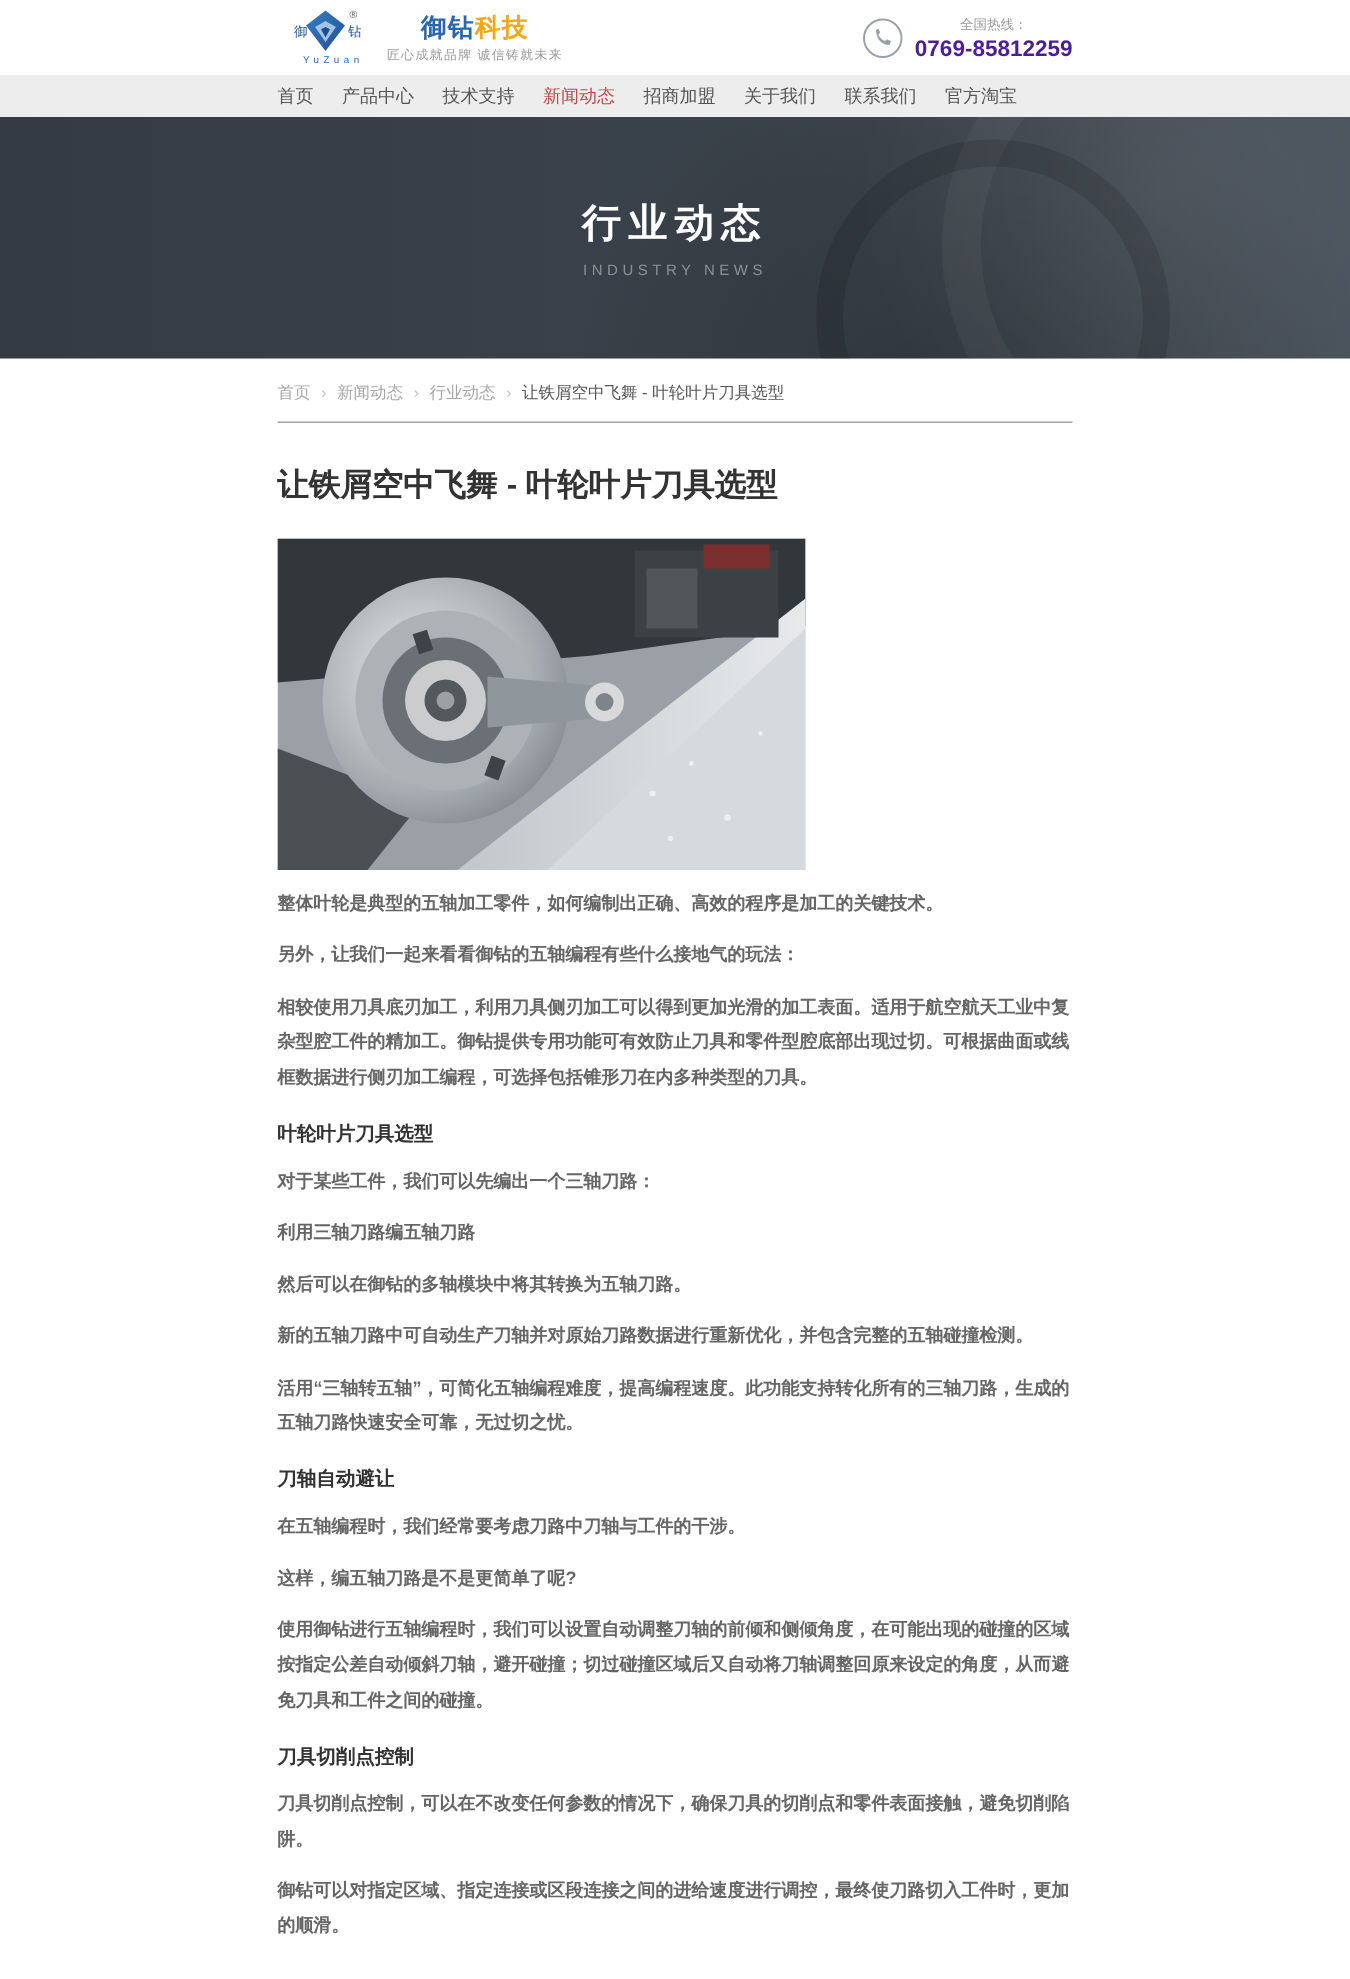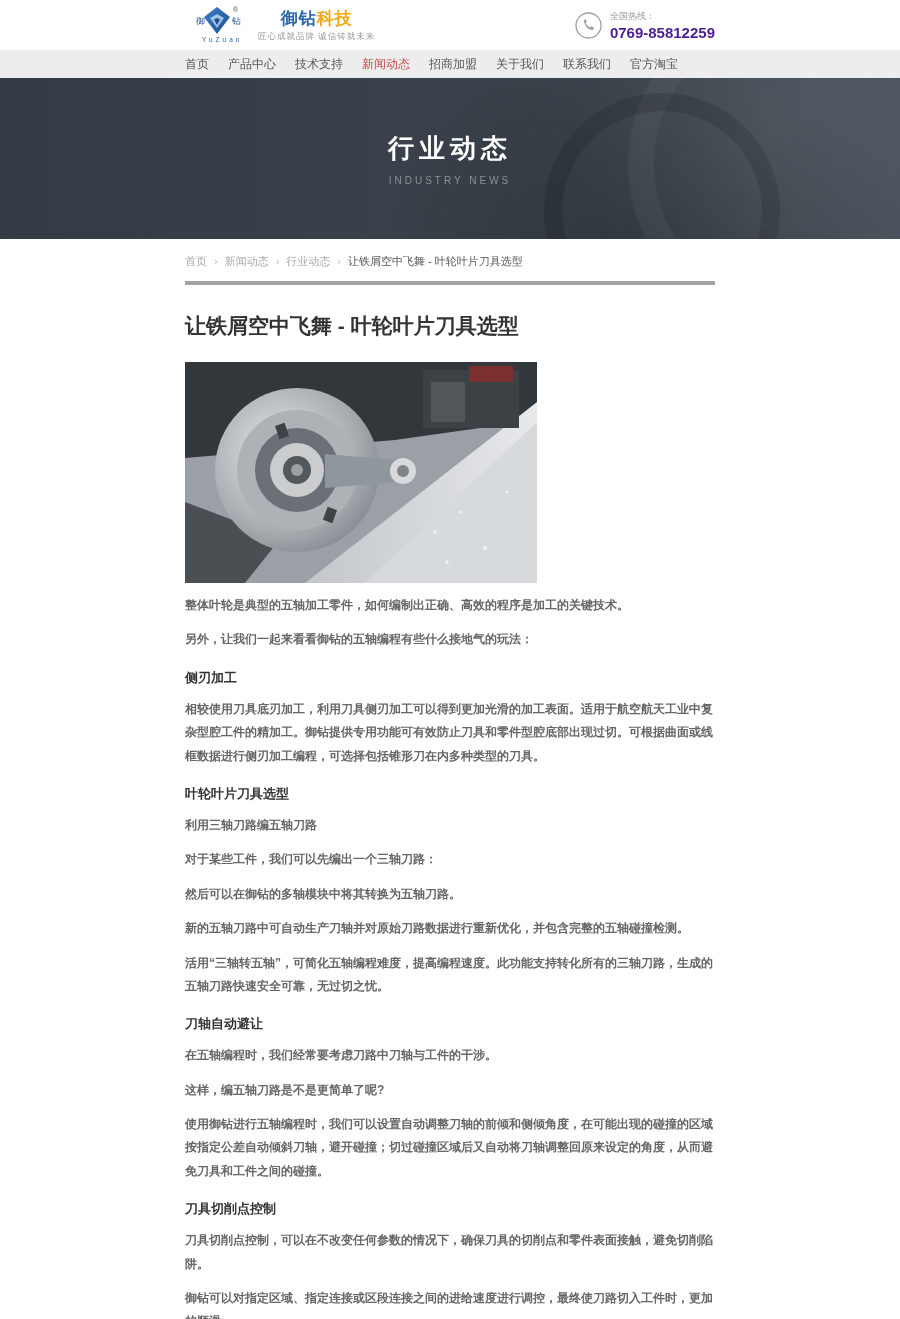--- a/index.html
+++ b/index.html
@@ -12,21 +12,21 @@
   .container { width: 530px; margin: 0 auto; }
 
   
   .header { height: 50px; display: flex; align-items: center; background:#fff; }
   .header-inner { display: flex; justify-content: space-between; align-items: center; }
   .logo { display: flex; align-items: center; gap: 9px; }
   .brand-name { font-size: 17px; font-weight: bold; letter-spacing: 1px; text-align: center; }
   .brand-name .cn1 { color: #2b66ad; }
   .brand-name .cn2 { color: #f0a818; }
   .brand-tagline { font-size: 8.5px; color: #9a9a9a; margin-top: 1px; letter-spacing: 1px; }
-  .hotline { display: flex; align-items: center; gap: 8px; }
+  .hotline { display: flex; align-items: center; gap: 8px; text-align: center; }
   .hotline-label { font-size: 9px; color: #999; }
   .hotline-number { font-size: 15px; font-weight: bold; color: #4c1d95; margin-top: 1px; }
 
   
   .nav { background: #ededed; }
   .nav-inner { display: flex; gap: 19px; height: 28px; align-items: center; }
   .nav a { font-size: 12px; color: #555; text-decoration: none; cursor: pointer; white-space: nowrap; }
   .nav a.active { color: #bf4a47; }
 
   
@@ -44,21 +44,21 @@
     border-radius:50%; border:26px solid rgba(255,255,255,0.045);
   }
   .banner::after {
     content:""; position:absolute; right:120px; bottom:-90px; width:200px; height:200px;
     border-radius:50%; border:18px solid rgba(0,0,0,0.12);
   }
   .banner-title { color:#fff; font-size:26px; font-weight:bold; letter-spacing:5px; }
   .banner-subtitle { color:#8b9199; font-size:10px; letter-spacing:3px; margin-top:9px; }
 
   
-  .crumb-row { padding: 15px 0 12px; border-bottom: 4px solid #a3a3a3; font-size: 11px; color:#a8a8a8; }
+  .crumb-row { padding: 15px 0 12px; border-bottom: 1px solid #a3a3a3; font-size: 11px; color:#a8a8a8; }
   .crumb-row a { color:#a8a8a8; text-decoration:none; cursor:pointer; }
   .crumb-sep { margin: 0 7px; color:#c2c2c2; }
   .crumb-current { color:#555; }
 
   
   .article-title { margin-top: 27px; font-size: 21px; font-weight: 600; color:#333; }
   .article-figure { margin-top: 22px; width: 352px; height: 221px; }
   .article-figure svg { display:block; }
   .article-body { margin-top: 4px; }
   .article-body p { font-size: 12px; color:#666; line-height: 1.95; margin: 11px 0; font-weight: bold; }
@@ -171,25 +171,24 @@
       <circle cx="276" cy="150" r="1.6" fill="#eef0f1"></circle>
       <circle cx="300" cy="186" r="2.2" fill="#eef0f1"></circle>
       <circle cx="322" cy="130" r="1.5" fill="#eef0f1"></circle>
       <circle cx="262" cy="200" r="1.8" fill="#eef0f1"></circle>
     </svg>
   </div>
 
   <div class="article-body">
     <p>整体叶轮是典型的五轴加工零件，如何编制出正确、高效的程序是加工的关键技术。</p>
     <p>另外，让我们一起来看看御钻的五轴编程有些什么接地气的玩法：</p>
-    <h3>侧刃加工</h3>
     <p>相较使用刀具底刃加工，利用刀具侧刃加工可以得到更加光滑的加工表面。适用于航空航天工业中复杂型腔工件的精加工。御钻提供专用功能可有效防止刀具和零件型腔底部出现过切。可根据曲面或线框数据进行侧刃加工编程，可选择包括锥形刀在内多种类型的刀具。</p>
     <h3>叶轮叶片刀具选型</h3>
+    <p>对于某些工件，我们可以先编出一个三轴刀路：</p>
     <p>利用三轴刀路编五轴刀路</p>
-    <p>对于某些工件，我们可以先编出一个三轴刀路：</p>
     <p>然后可以在御钻的多轴模块中将其转换为五轴刀路。</p>
     <p>新的五轴刀路中可自动生产刀轴并对原始刀路数据进行重新优化，并包含完整的五轴碰撞检测。</p>
     <p>活用“三轴转五轴”，可简化五轴编程难度，提高编程速度。此功能支持转化所有的三轴刀路，生成的五轴刀路快速安全可靠，无过切之忧。</p>
     <h3>刀轴自动避让</h3>
     <p>在五轴编程时，我们经常要考虑刀路中刀轴与工件的干涉。</p>
     <p>这样，编五轴刀路是不是更简单了呢?</p>
     <p>使用御钻进行五轴编程时，我们可以设置自动调整刀轴的前倾和侧倾角度，在可能出现的碰撞的区域按指定公差自动倾斜刀轴，避开碰撞；切过碰撞区域后又自动将刀轴调整回原来设定的角度，从而避免刀具和工件之间的碰撞。</p>
     <h3>刀具切削点控制</h3>
     <p>刀具切削点控制，可以在不改变任何参数的情况下，确保刀具的切削点和零件表面接触，避免切削陷阱。</p>
     <p>御钻可以对指定区域、指定连接或区段连接之间的进给速度进行调控，最终使刀路切入工件时，更加的顺滑。</p>

